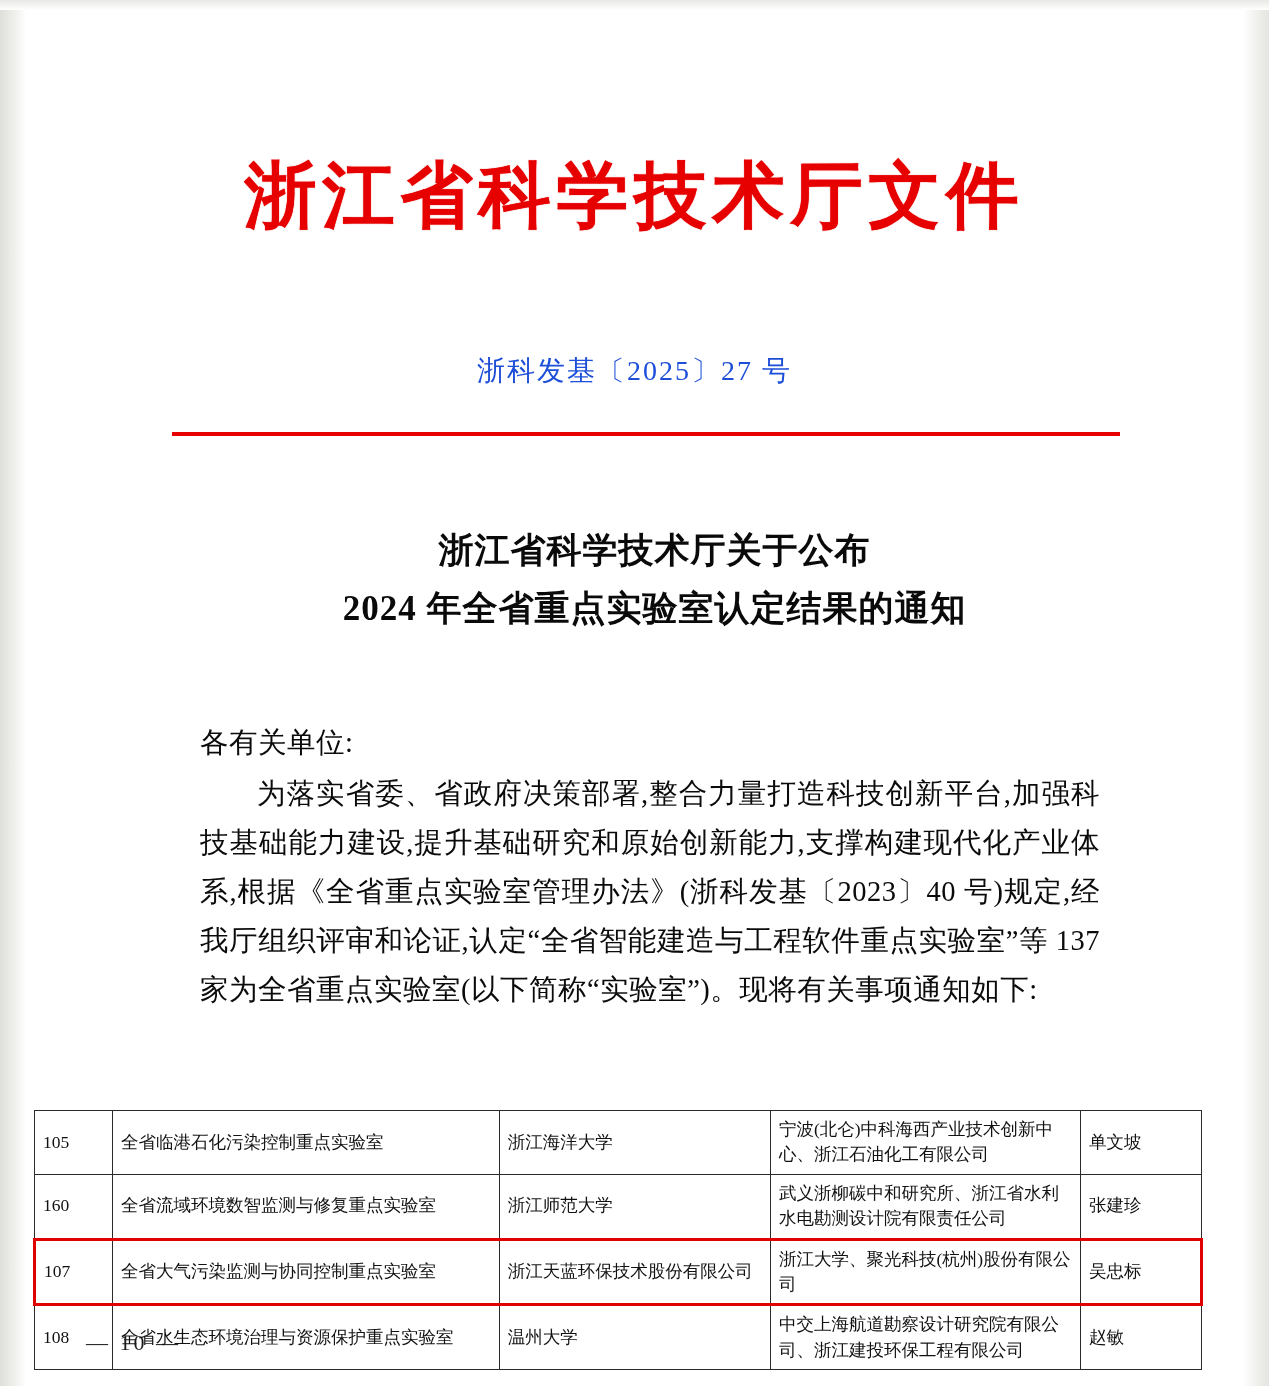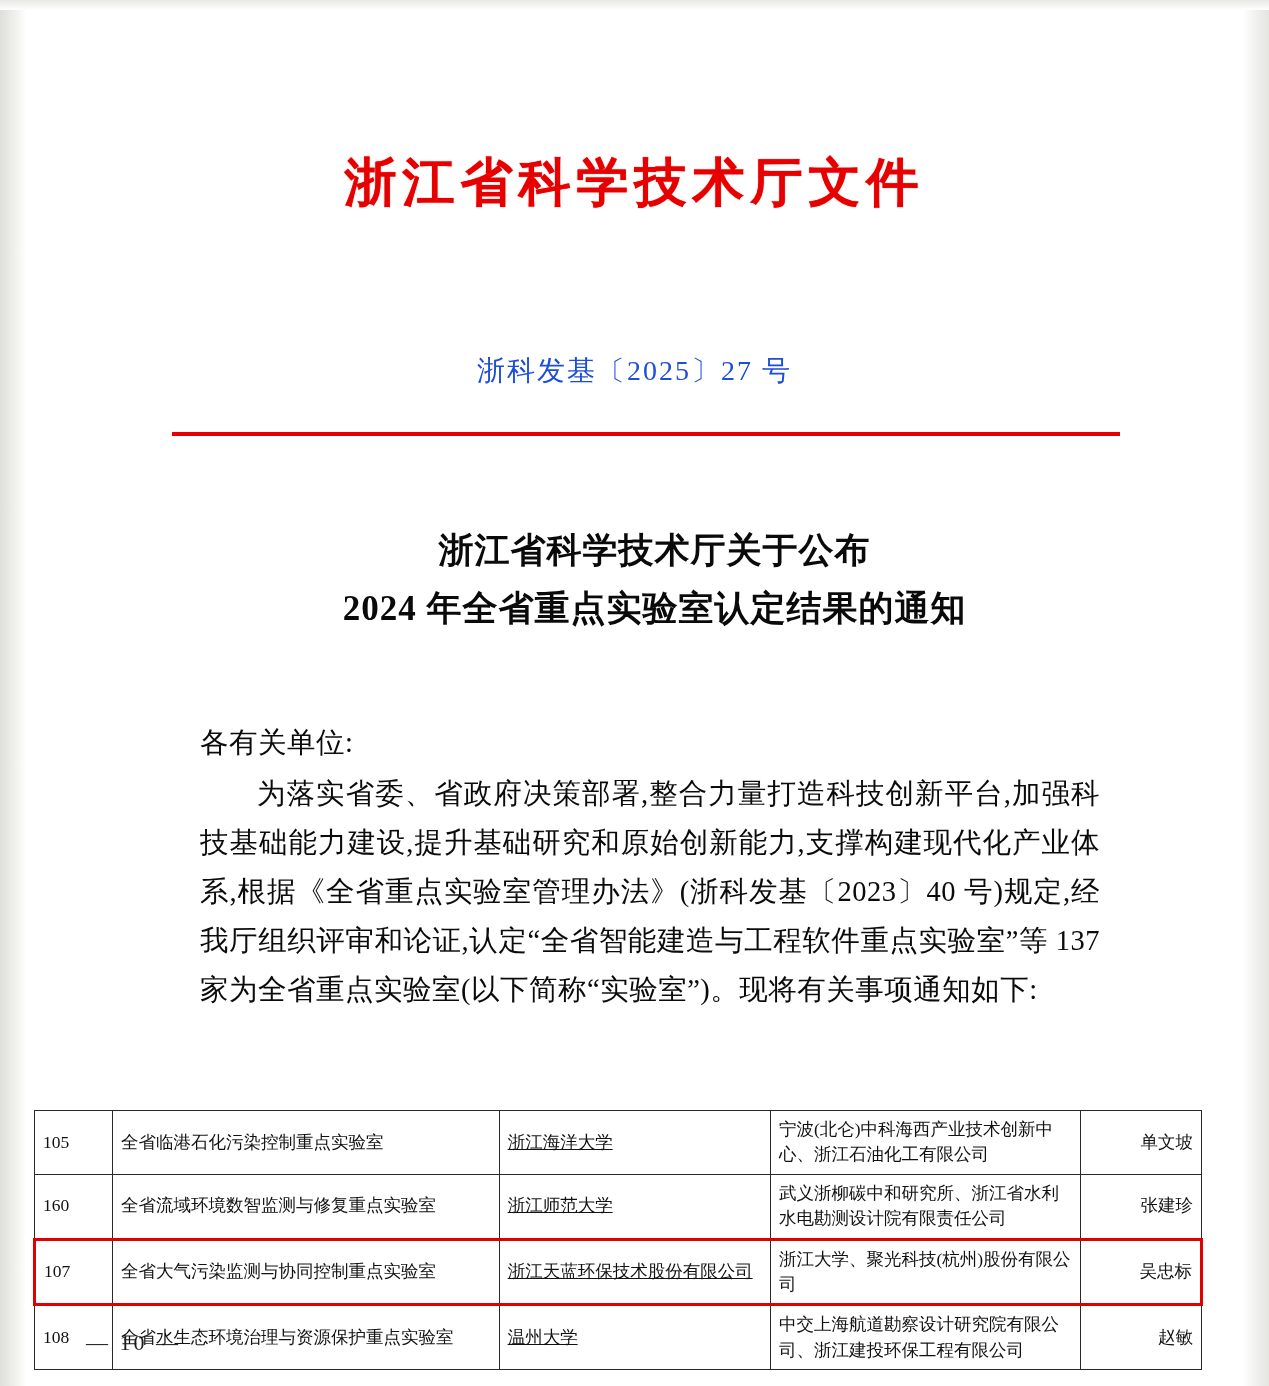--- a/index.html
+++ b/index.html
@@ -39,21 +39,21 @@
 
   .doc-title {
     position: absolute;
     top: 148px;
     left: 0;
     width: 100%;
     text-align: center;
     color: #e60000;
     font-family: "DejaVu Serif", "Liberation Serif", serif;
     font-weight: bold;
-    font-size: 52px;
+    font-size: 72px;
     letter-spacing: 6px;
     text-shadow: 0 0 1px #e60000;
   }
 
   .doc-number {
     position: absolute;
     top: 352px;
     left: 0;
     width: 100%;
     text-align: center;
@@ -128,29 +128,28 @@
     width: 62px;
     text-align: left;
   }
   td.col-name {
     width: 390px;
     padding-left: 14px;
   }
   td.col-host {
     width: 268px;
     padding-left: 14px;
-    text-decoration: underline;
   }
   td.col-partner {
     width: 308px;
     padding-left: 12px;
   }
   td.col-person {
     width: 108px;
-    text-align: right;
+    text-align: left;
   }
   tr.highlighted td {
     border-top: 3px solid #e00000;
     border-bottom: 3px solid #e00000;
   }
   tr.highlighted td:first-child {
     border-left: 3px solid #e00000;
   }
   tr.highlighted td:last-child {
     border-right: 3px solid #e00000;

